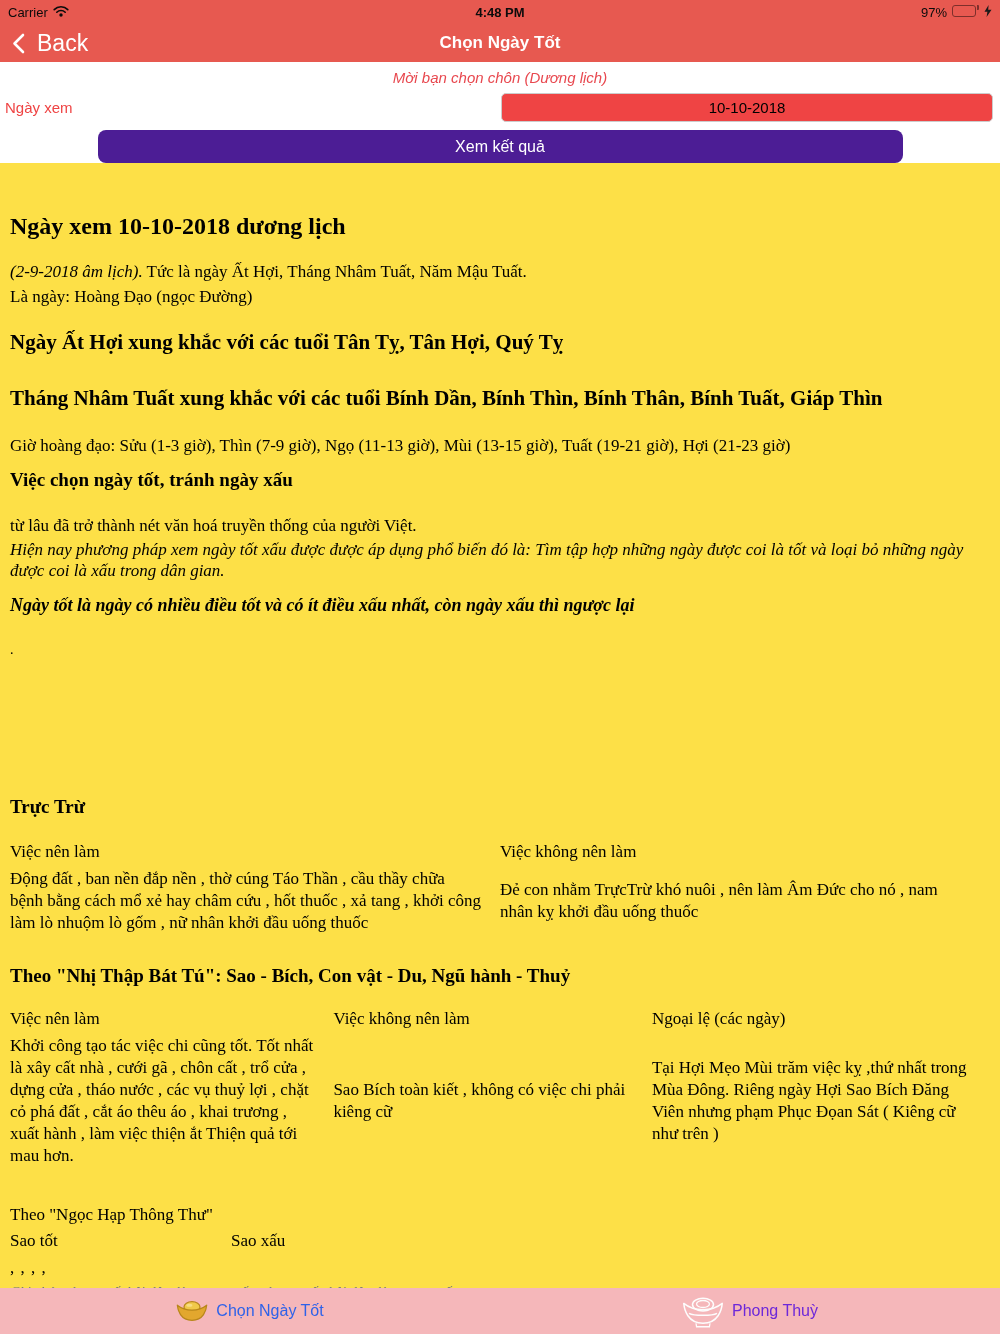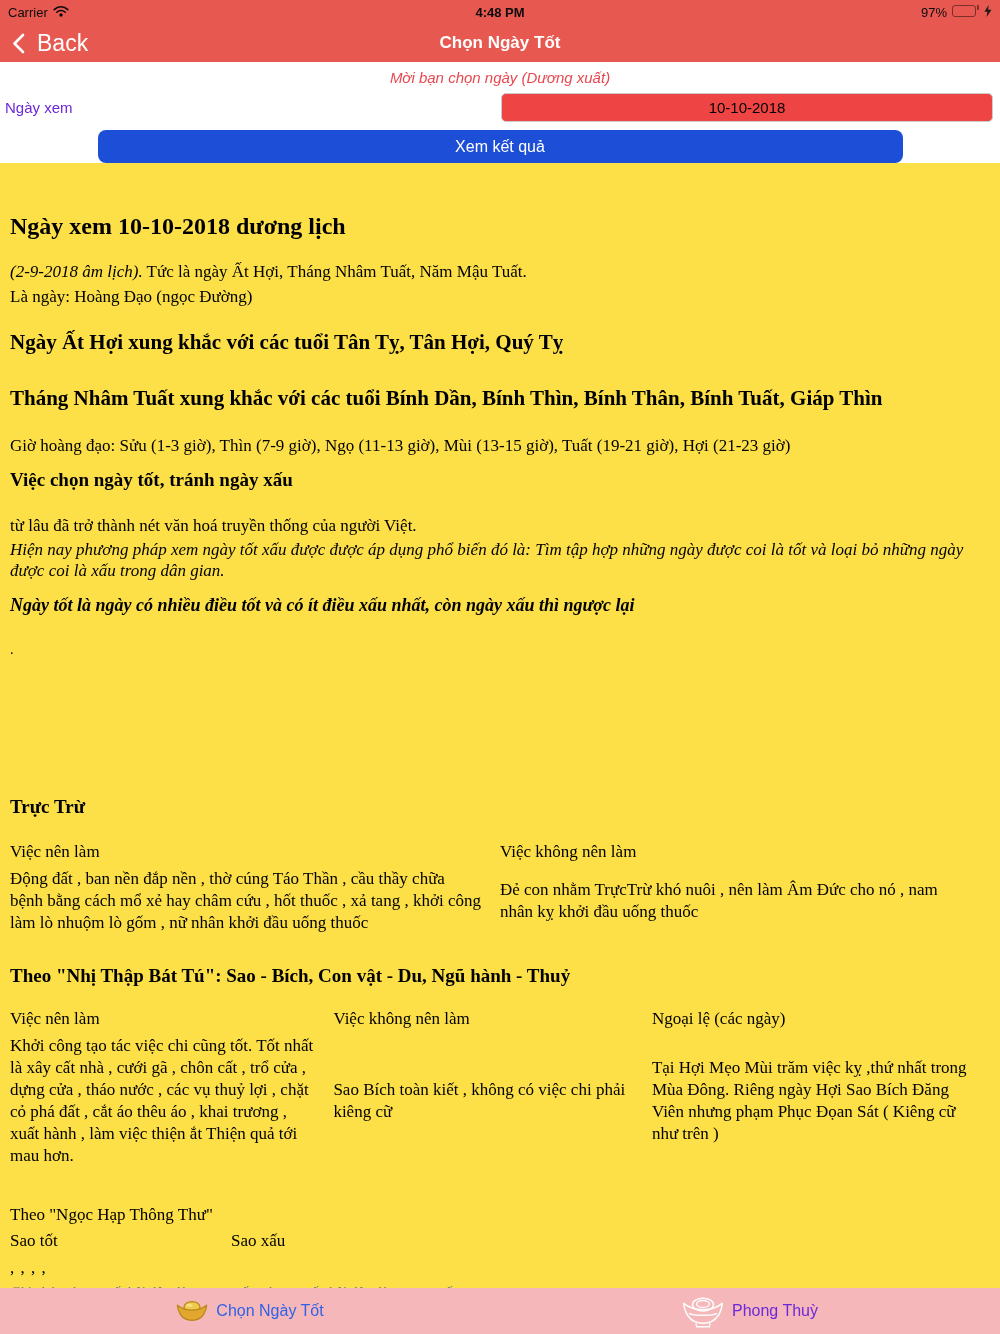--- a/index.html
+++ b/index.html
@@ -40,30 +40,30 @@
   }
   
   .form-area { flex:0 0 auto; background:#fff; }
   .form-prompt {
     text-align:center; color:#e8484f; font-style:italic; font-size:15px;
     margin-top:7px;
   }
   .form-row {
     display:flex; align-items:center; margin-top:7px; padding:0 7px 0 5px;
   }
-  .form-label { font-size:15px; color:#6d28d9; }
+  .form-label { font-size:15px; color:#ef4444; }
   .date-input {
     margin-left:auto; width:492px; height:29px;
     border:1px solid #ccc; border-radius:5px; background:#ef4444;
     text-align:center; font-size:15px; font-family:"Liberation Sans","DejaVu Sans",sans-serif;
     color:#000;
   }
   .submit-btn {
     display:block; margin:8px auto 0; width:805px; height:33px;
-    background:#1d4ed8; border:none; border-radius:8px;
+    background:#4c1d95; border:none; border-radius:8px;
     color:#fff; font-size:16px; font-family:"Liberation Sans","DejaVu Sans",sans-serif;
     cursor:pointer;
   }
   
   .webview {
     flex:1 1 auto; overflow:hidden; background:#fde047;
     font-family:"Liberation Serif","DejaVu Serif",serif;
     font-size:17px; padding:0 10px;
   }
   .wv-h1 { font-size:24px; font-weight:700; margin-top:50px; }
@@ -143,21 +143,21 @@
       <svg width="13" height="21" viewBox="0 0 13 21">
           <polyline points="11,2 2.5,10.5 11,19" fill="none" stroke="#fff" stroke-width="2.6" stroke-linecap="round" stroke-linejoin="round"></polyline>
         </svg>
     </span>
     <span>Back</span>
   </div>
   <div class="nav-title">Chọn Ngày Tốt</div>
 </div>
 
 <div class="form-area">
-  <div class="form-prompt">Mời bạn chọn ngày (Dương xuất)</div>
+  <div class="form-prompt">Mời bạn chọn chôn (Dương lịch)</div>
   <div class="form-row">
     <span class="form-label">Ngày xem</span>
     <input class="date-input" type="text" value="10-10-2018" style="">
   </div>
   <button class="submit-btn">Xem kết quả</button>
 </div>
 
 <div class="webview">
   <div class="wv-h1">Ngày xem 10-10-2018 dương lịch</div>
 

